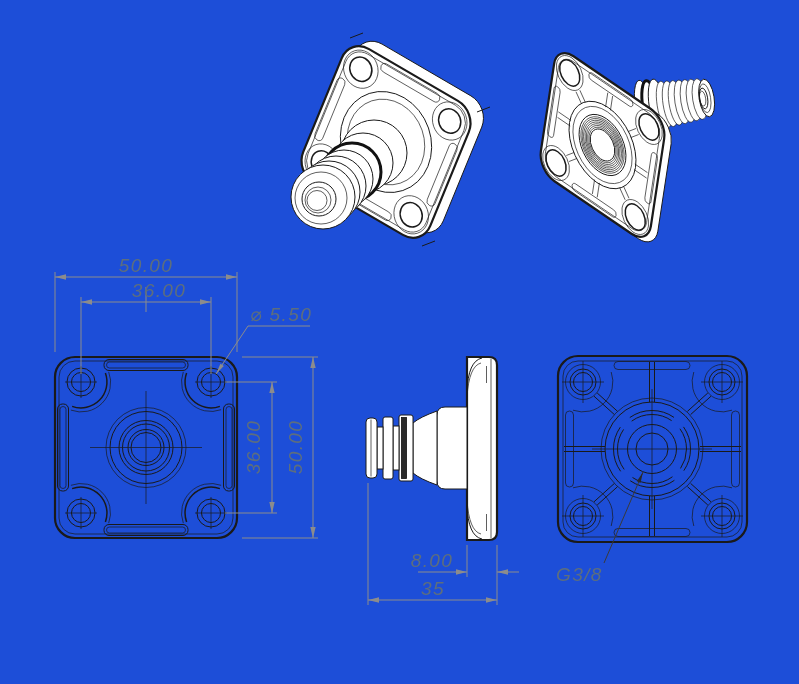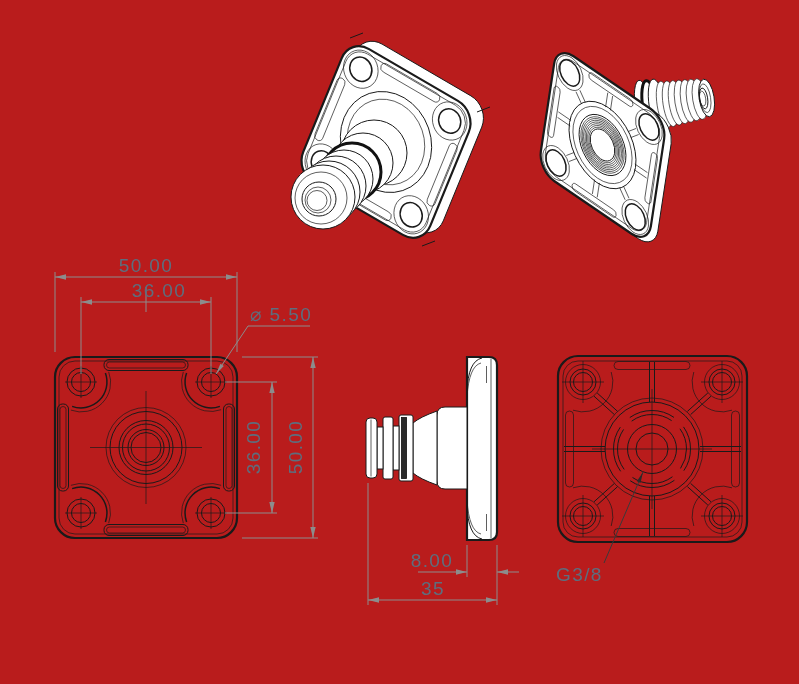--- a/index.html
+++ b/index.html
@@ -1,17 +1,17 @@
 <!DOCTYPE html>
 <html><head>
 <meta charset="utf-8">
 <style>
   html,body{margin:0;padding:0;background:#fff;}
-  #canvas{position:relative;width:799px;height:684px;background:#b91c1c;overflow:hidden;
-          font-family:"Liberation Sans","DejaVu Sans",sans-serif;}
+  #canvas{position:relative;width:799px;height:684px;background:#1d4ed8;overflow:hidden;
+          font-family:"Liberation Sans","DejaVu Sans",sans-serif;font-style:italic;}
   svg{display:block}
   
   .p  {stroke:#1a1a1a;fill:none;stroke-width:1;}
   .p2 {stroke:#1a1a1a;fill:none;stroke-width:2.2;}
   .p15{stroke:#1a1a1a;fill:none;stroke-width:1.5;}
   .pt {stroke:#1a1a1a;fill:none;stroke-width:0.7;}
   .pw {fill:#ffffff;}
   .dark{stroke:#111;fill:#ffffff;stroke-width:3;}
   
   .cl {stroke:#1a1a1a;fill:none;stroke-width:0.7;}

